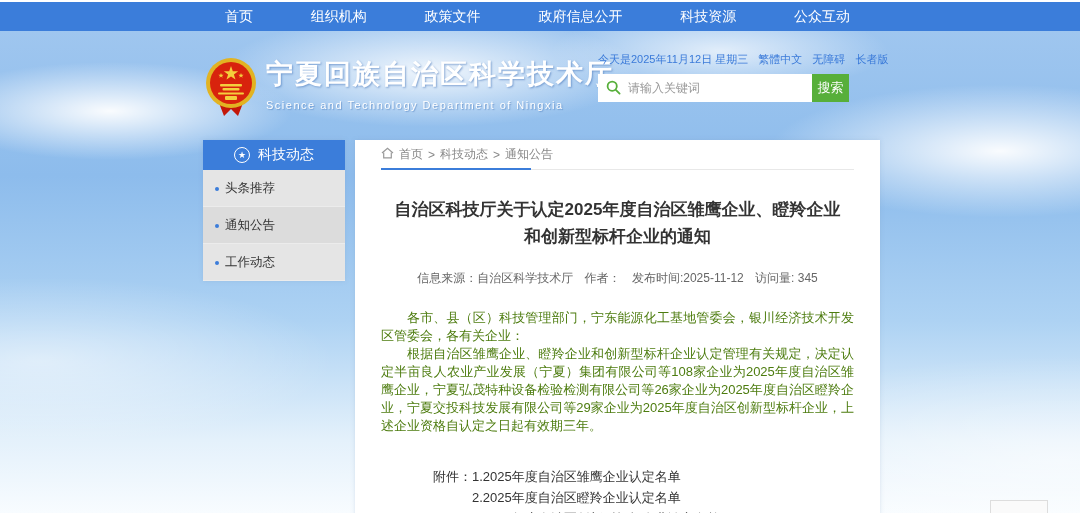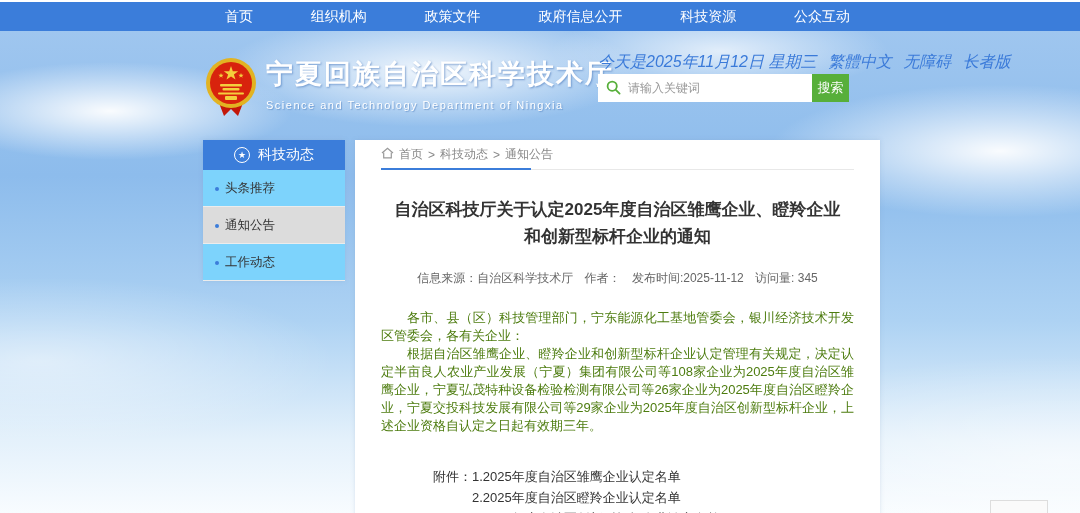--- a/index.html
+++ b/index.html
@@ -28,22 +28,22 @@
 
   
   .banner { position:absolute; top:31px; left:0; width:1080px; height:109px; z-index:4; }
   .logo-wrap { position:absolute; left:203px; top:26px; width:56px; height:60px; }
   .site-names { position:absolute; left:266px; top:25px; }
   .site-title { color:#fff; font-size:27px; font-weight:bold; letter-spacing:2px;
     text-shadow:1px 1px 2px rgba(60,110,180,.55); white-space:nowrap; }
   .site-sub { color:#fff; font-size:11px; letter-spacing:1.5px; margin-top:7px;
     text-shadow:1px 1px 1px rgba(60,110,180,.5); white-space:nowrap; }
 
-  .top-utils { position:absolute; left:598px; top:21px; width:280px; font-size:16px;
-    color:#3a7ad9; white-space:nowrap;font-style:italic; }
+  .top-utils { position:absolute; left:598px; top:21px; width:280px; font-size:11px;
+    color:#3a7ad9; white-space:nowrap; }
   .top-utils span, .top-utils a { color:#3a7ad9; text-decoration:none; }
   .top-utils .links a { margin-left:7px; cursor:pointer; }
   .searchbar { position:absolute; left:598px; top:43px; width:254px; height:28px; display:flex; }
   .search-box { position:relative; width:214px; height:28px; background:#fff; }
   .search-box input { width:100%; height:100%; border:0; outline:none; padding-left:30px;
     font-size:12px; color:#333; font-family:Liberation Sans, sans-serif; }
   .search-box input::placeholder { color:#999; }
   .mag { position:absolute; left:8px; top:6px; }
   .search-btn { width:37px; height:28px; background:#57af3a; color:#fff; border:0;
     font-size:13px; cursor:pointer; font-family:inherit; }
@@ -52,21 +52,21 @@
   .content { position:absolute; top:140px; left:0; width:1080px; z-index:4; }
 
   .sidebar { position:absolute; left:203px; top:0; width:142px; background:#fff;
     box-shadow:0 0 4px rgba(120,150,190,.25); }
   .sidebar-head { height:30px; background:#3b7dda; color:#fff; display:flex;
     align-items:center; justify-content:center; gap:8px; font-size:14px; }
   .circ-star { width:16px; height:16px; border:1.5px solid #fff; border-radius:50%;
     display:flex; align-items:center; justify-content:center; font-size:9px; color:#fff; }
   .side-item { position:relative; height:37px; line-height:37px; padding-left:22px;
     font-size:12.5px; color:#333; border-bottom:1px solid #ececec; cursor:pointer;
-    background:#7dd3fc; }
+    background:#e5e5e5; }
   .side-item:before { content:""; position:absolute; left:12px; top:17px; width:4px;
     height:4px; border-radius:50%; background:#3b7dda; }
   .side-item.active { background:#dcdcdc; }
 
   .main { position:absolute; left:355px; top:0; width:525px; min-height:373px;
     background:#fff; box-shadow:0 0 4px rgba(120,150,190,.25); padding:0 26px 30px 26px; }
   .crumb { position:relative; height:30px; display:flex; align-items:center; gap:5px;
     font-size:12px; color:#888; border-bottom:1px solid #e8e8e8; }
   .crumb a { color:#888; text-decoration:none; cursor:pointer; }
   .crumb:after { content:""; position:absolute; left:0; bottom:-1px; width:150px;

